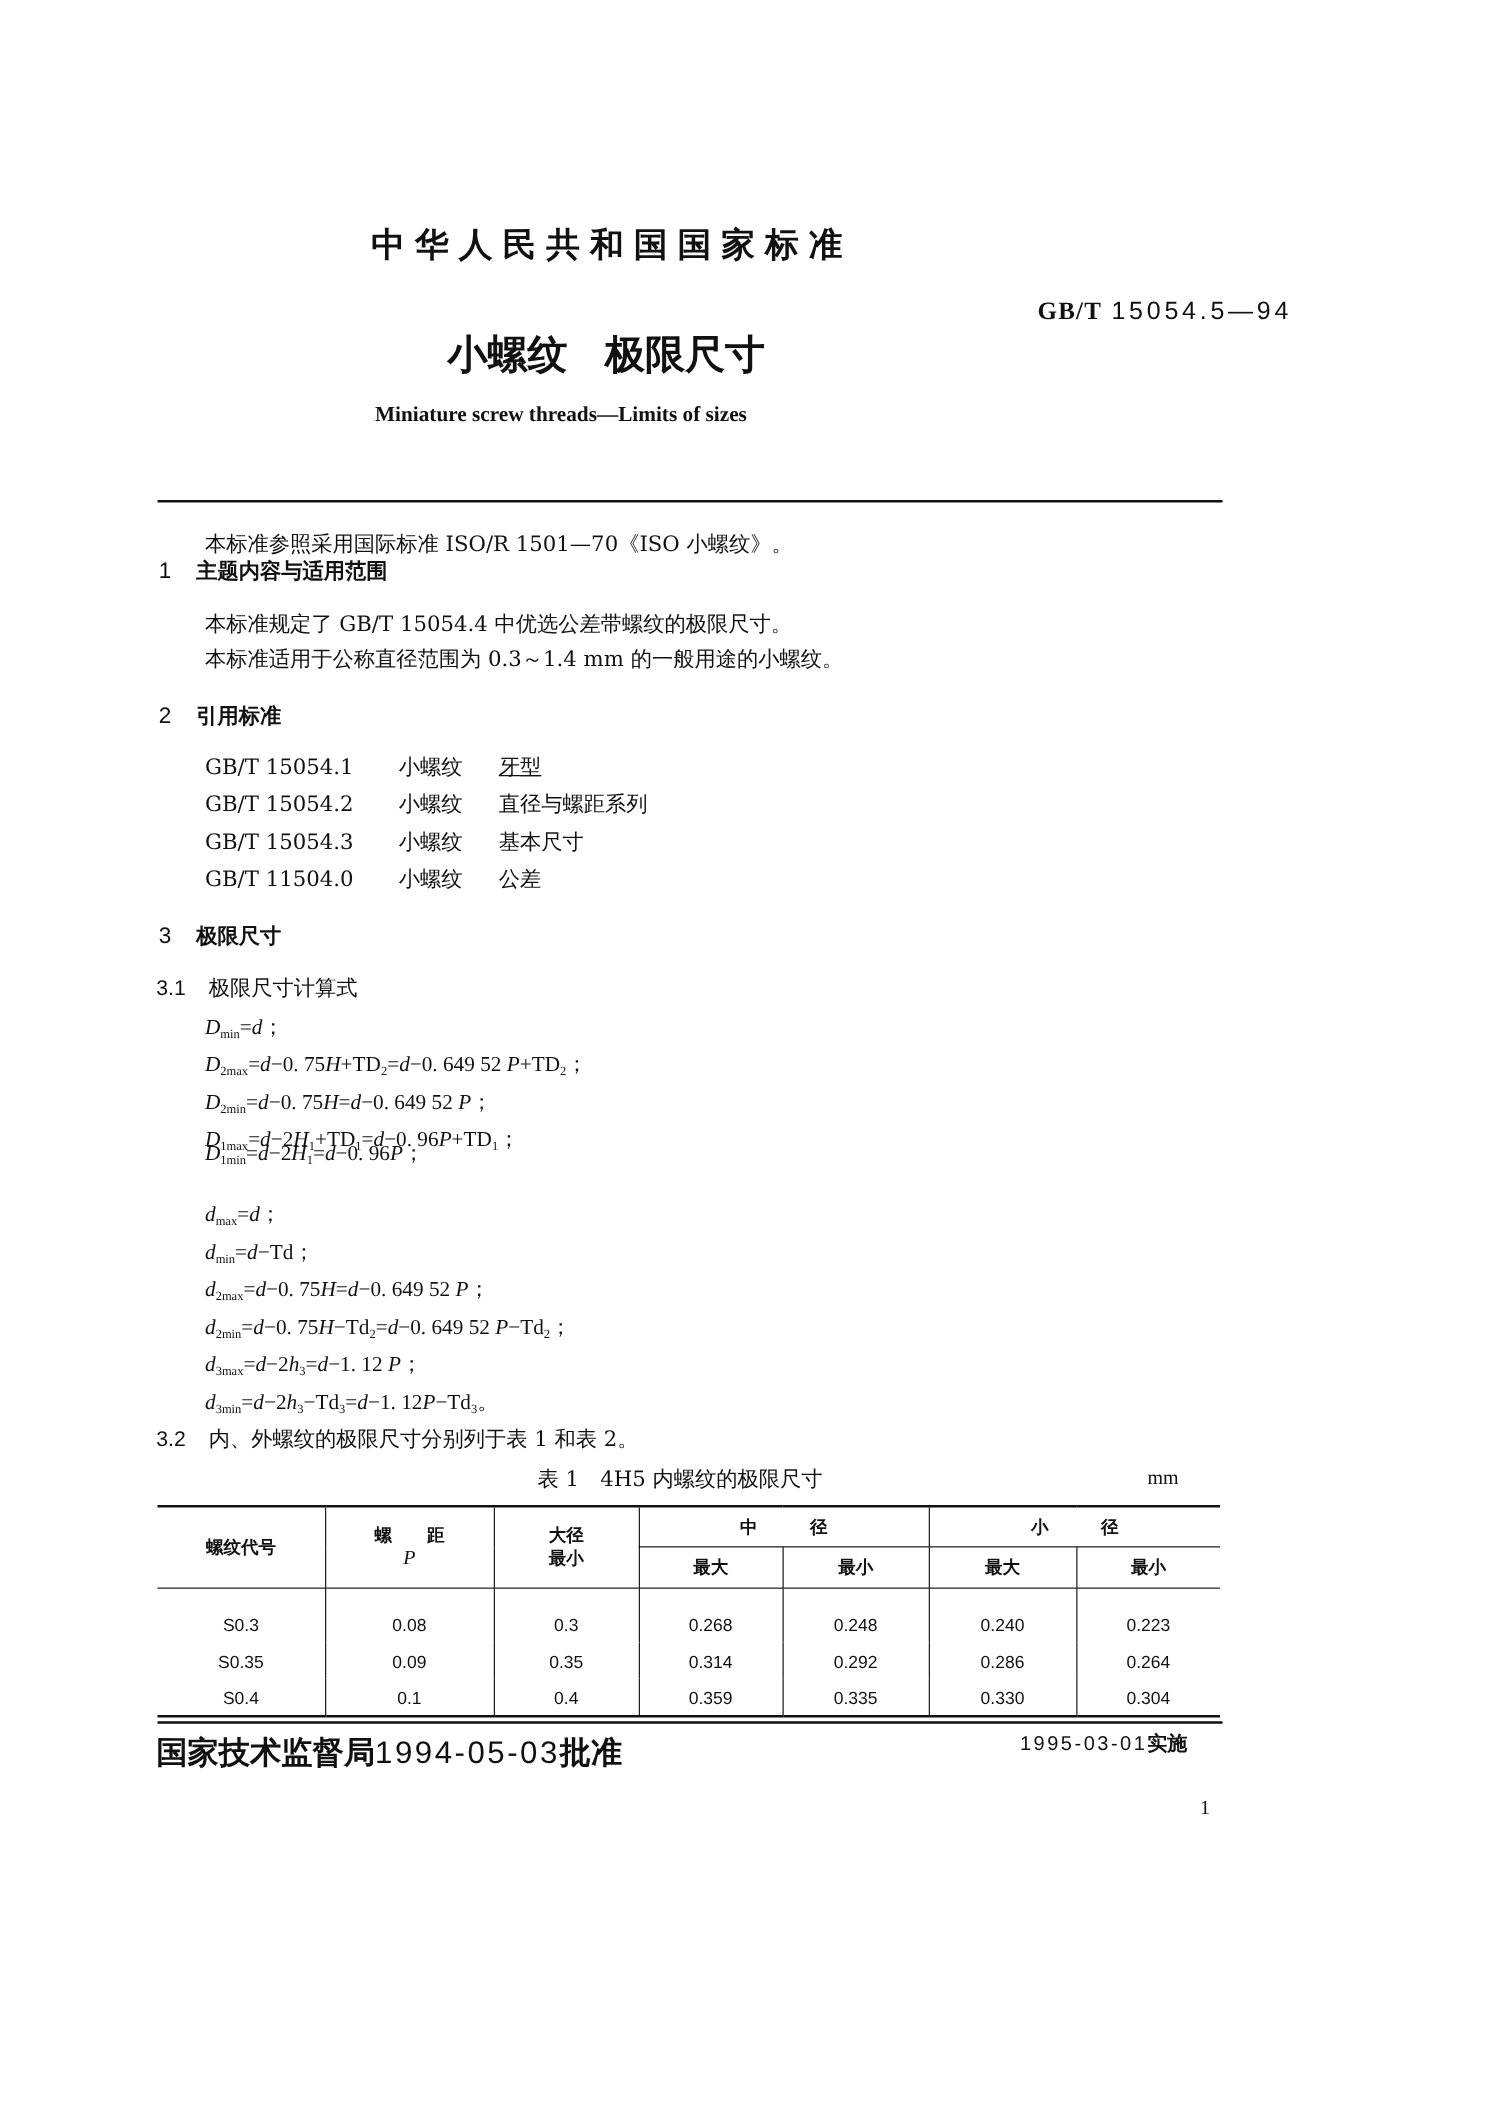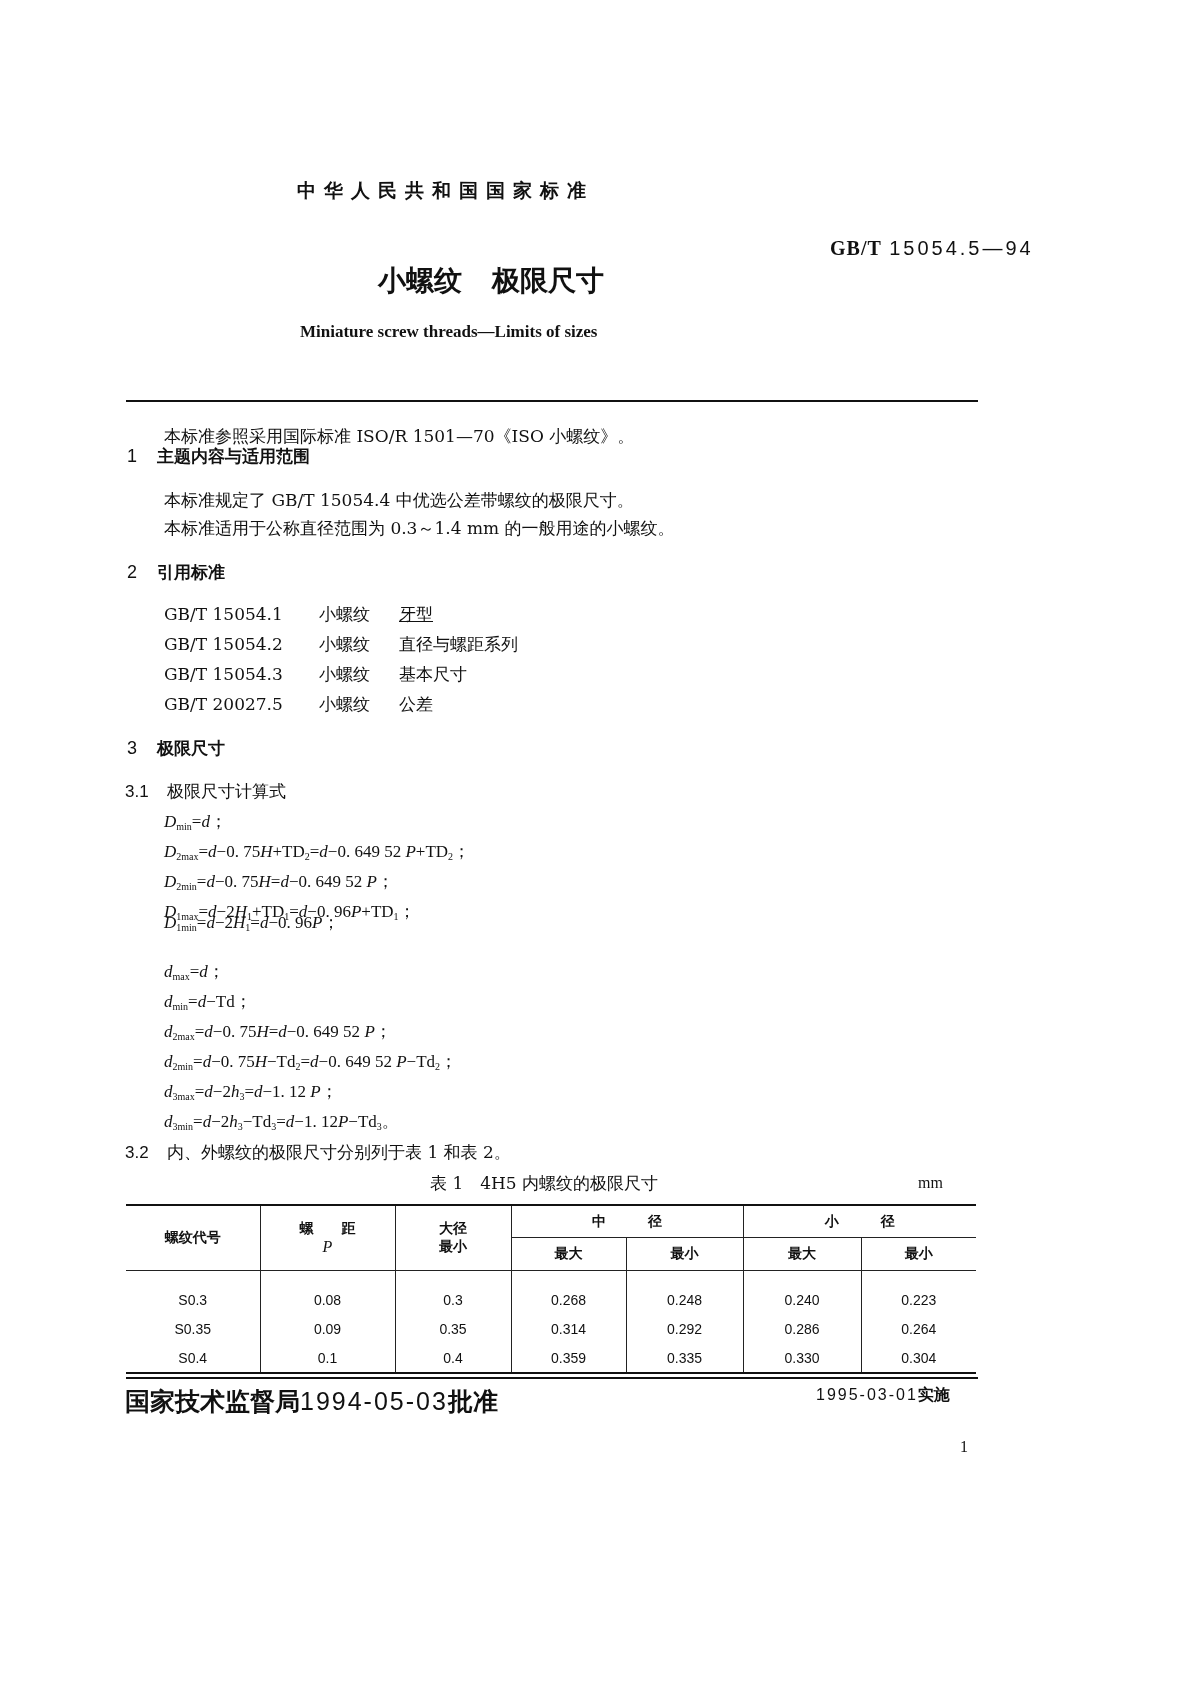--- a/index.html
+++ b/index.html
@@ -6,25 +6,25 @@
     body {
       width: 1191px; height: 1684px; position: relative; overflow: hidden;
       font-family: "DejaVu Serif", "Liberation Serif", serif;
       color: #111;
     }
     .abs { position: absolute; }
     .heiti { font-family: "DejaVu Sans", "Liberation Sans", sans-serif; font-weight: bold; }
     .songti { font-family: "DejaVu Serif", "Liberation Serif", serif; }
     .narrow { font-family: "Liberation Sans", "DejaVu Sans", sans-serif; }
 
-    #nat-standard { left: 297px; top: 178px; font-size: 19px; letter-spacing: 8px; }
+    #nat-standard { left: 297px; top: 178px; font-size: 27px; letter-spacing: 8px; }
     #std-code { left: 830px; top: 236px; font-size: 20px; letter-spacing: 1px; }
     #std-code .gbt { font-family: "Liberation Serif", serif; font-weight: bold; }
     #std-code .num { font-family: "Liberation Sans", sans-serif; letter-spacing: 3px; }
-    #title-cn { left: 358px; top: 262px; font-size: 28px; margin-left: 20px; }
+    #title-cn { left: 358px; top: 262px; font-size: 32px; }
     #title-cn .gap { display: inline-block; width: 30px; }
     #title-en { left: 300px; top: 322px; font-size: 17px; font-family: "Liberation Serif", serif; font-weight: bold; }
 
     .rule { position: absolute; background: #111; }
     #rule-top { left: 126px; top: 400px; width: 852px; height: 2px; }
 
     .p { font-size: 17px; line-height: 20px; white-space: nowrap; }
     .sec { font-size: 18px; }
     .sec .n { font-family: "Liberation Sans", sans-serif; font-weight: normal; display: inline-block; width: 30px; }
     .sec .t { font-family: "DejaVu Sans", sans-serif; font-weight: bold; font-size: 17px; }
@@ -95,21 +95,21 @@
   <div class="abs p songti" style="left:164px; top:604px;text-decoration:underline;">
     <span class="code">GB/T 15054.1</span><span class="a">小螺纹</span><span>牙型</span>
   </div>
   <div class="abs p songti" style="left:164px; top:634px;">
     <span class="code">GB/T 15054.2</span><span class="a">小螺纹</span><span>直径与螺距系列</span>
   </div>
   <div class="abs p songti" style="left:164px; top:664px;">
     <span class="code">GB/T 15054.3</span><span class="a">小螺纹</span><span>基本尺寸</span>
   </div>
   <div class="abs p songti" style="left:164px; top:694px;">
-    <span class="code">GB/T 20027.5</span><span class="a">小螺纹</span><span>公差</span>
+    <span class="code">GB/T 11504.0</span><span class="a">小螺纹</span><span>公差</span>
   </div>
 </div>
 
 <div class="abs sec" style="left:127px; top:737px;">
   <span class="n">3</span><span class="t">极限尺寸</span>
 </div>
 
 <div class="abs p" style="left:125px; top:781px;">
   <span class="narrow" style="display:inline-block;width:42px;">3.1</span><span class="songti">极限尺寸计算式</span>
 </div>

